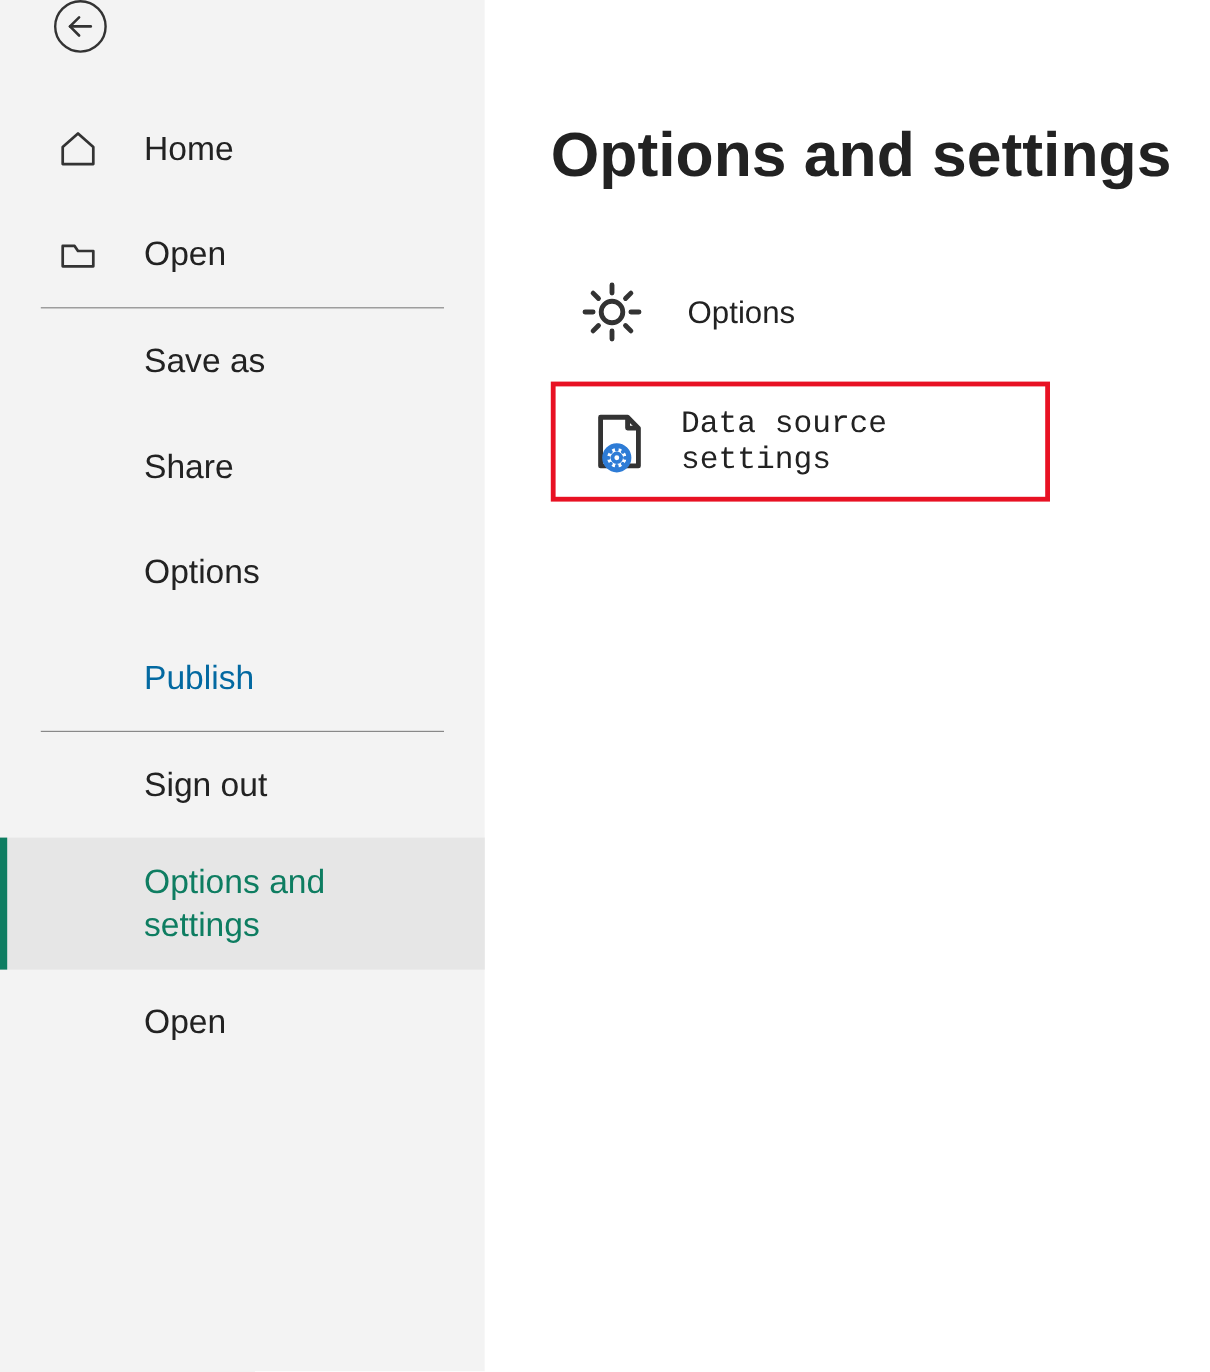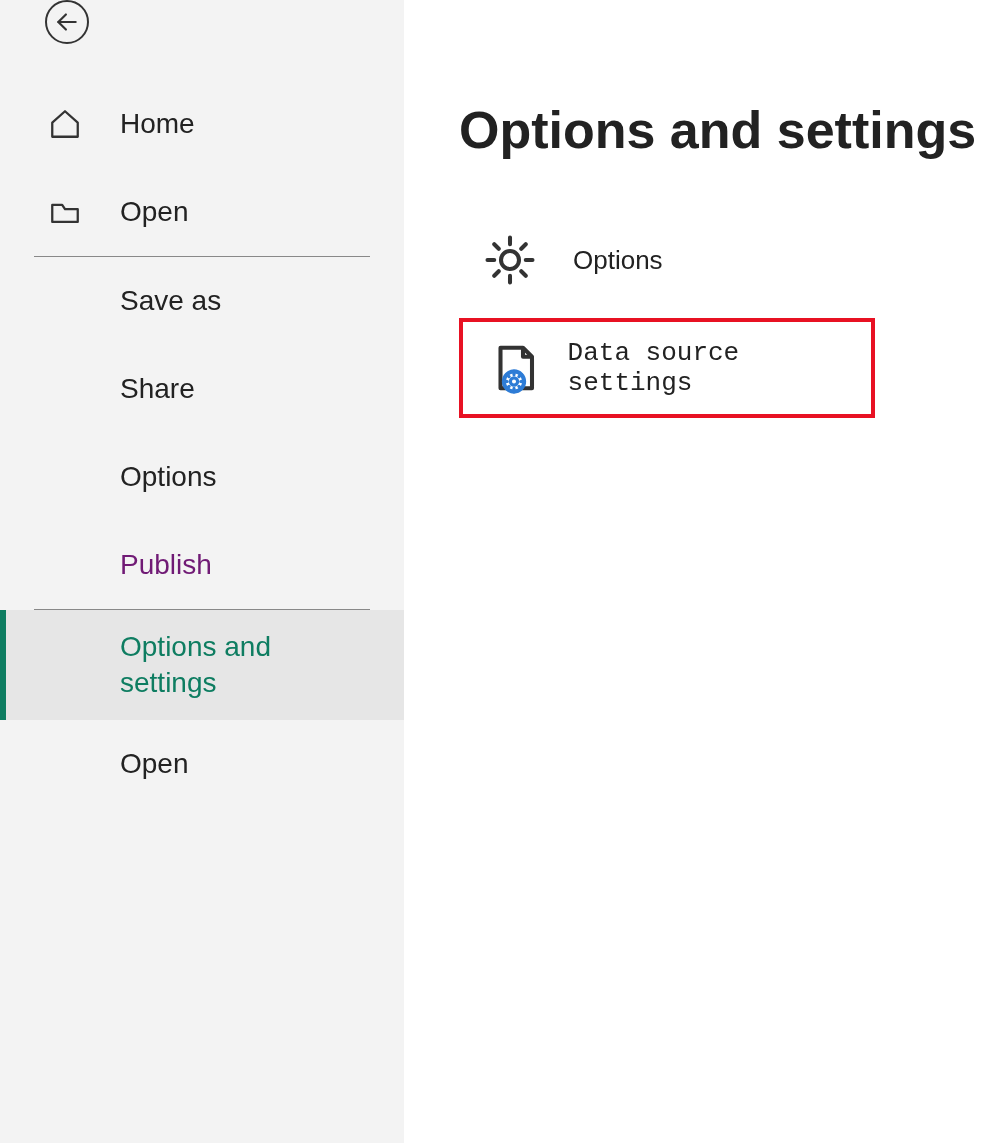--- a/index.html
+++ b/index.html
@@ -39,21 +39,21 @@
       font-size: 28px;
       color: #222;
     }
     .nav-icon-slot {
       width: 72px;
       display: flex;
       align-items: center;
     }
     .nav-label { flex: 1; }
     .nav-row.indented .nav-icon-slot { }
-    .nav-row.disabled { color: #701a75; cursor: default; }
+    .nav-row.disabled { color: #0369a1; cursor: default; }
     .nav-row.selected {
       background: #e6e6e6;
       color: #0e7d61;
       position: relative;
     }
     .nav-row.selected .nav-label { line-height: 1.3; max-width: 200px;}
     .nav-row.selected::before {
       content: "";
       position: absolute;
       left: 0; top: 0; bottom: 0;
@@ -136,20 +136,24 @@
       </div>
       <div class="nav-row indented">
         <span class="nav-icon-slot"></span>
         <span class="nav-label">Options</span>
       </div>
       <div class="nav-row disabled indented">
         <span class="nav-icon-slot"></span>
         <span class="nav-label">Publish</span>
       </div>
       <hr class="sep">
+      <div class="nav-row indented">
+        <span class="nav-icon-slot"></span>
+        <span class="nav-label">Sign out</span>
+      </div>
       <div class="nav-row selected indented" style="height: 110px;">
         <span class="nav-icon-slot"></span>
         <span class="nav-label">Options and settings</span>
       </div>
       <div class="nav-row indented">
         <span class="nav-icon-slot"></span>
         <span class="nav-label">Open</span>
       </div>
     </div>
 </nav>

